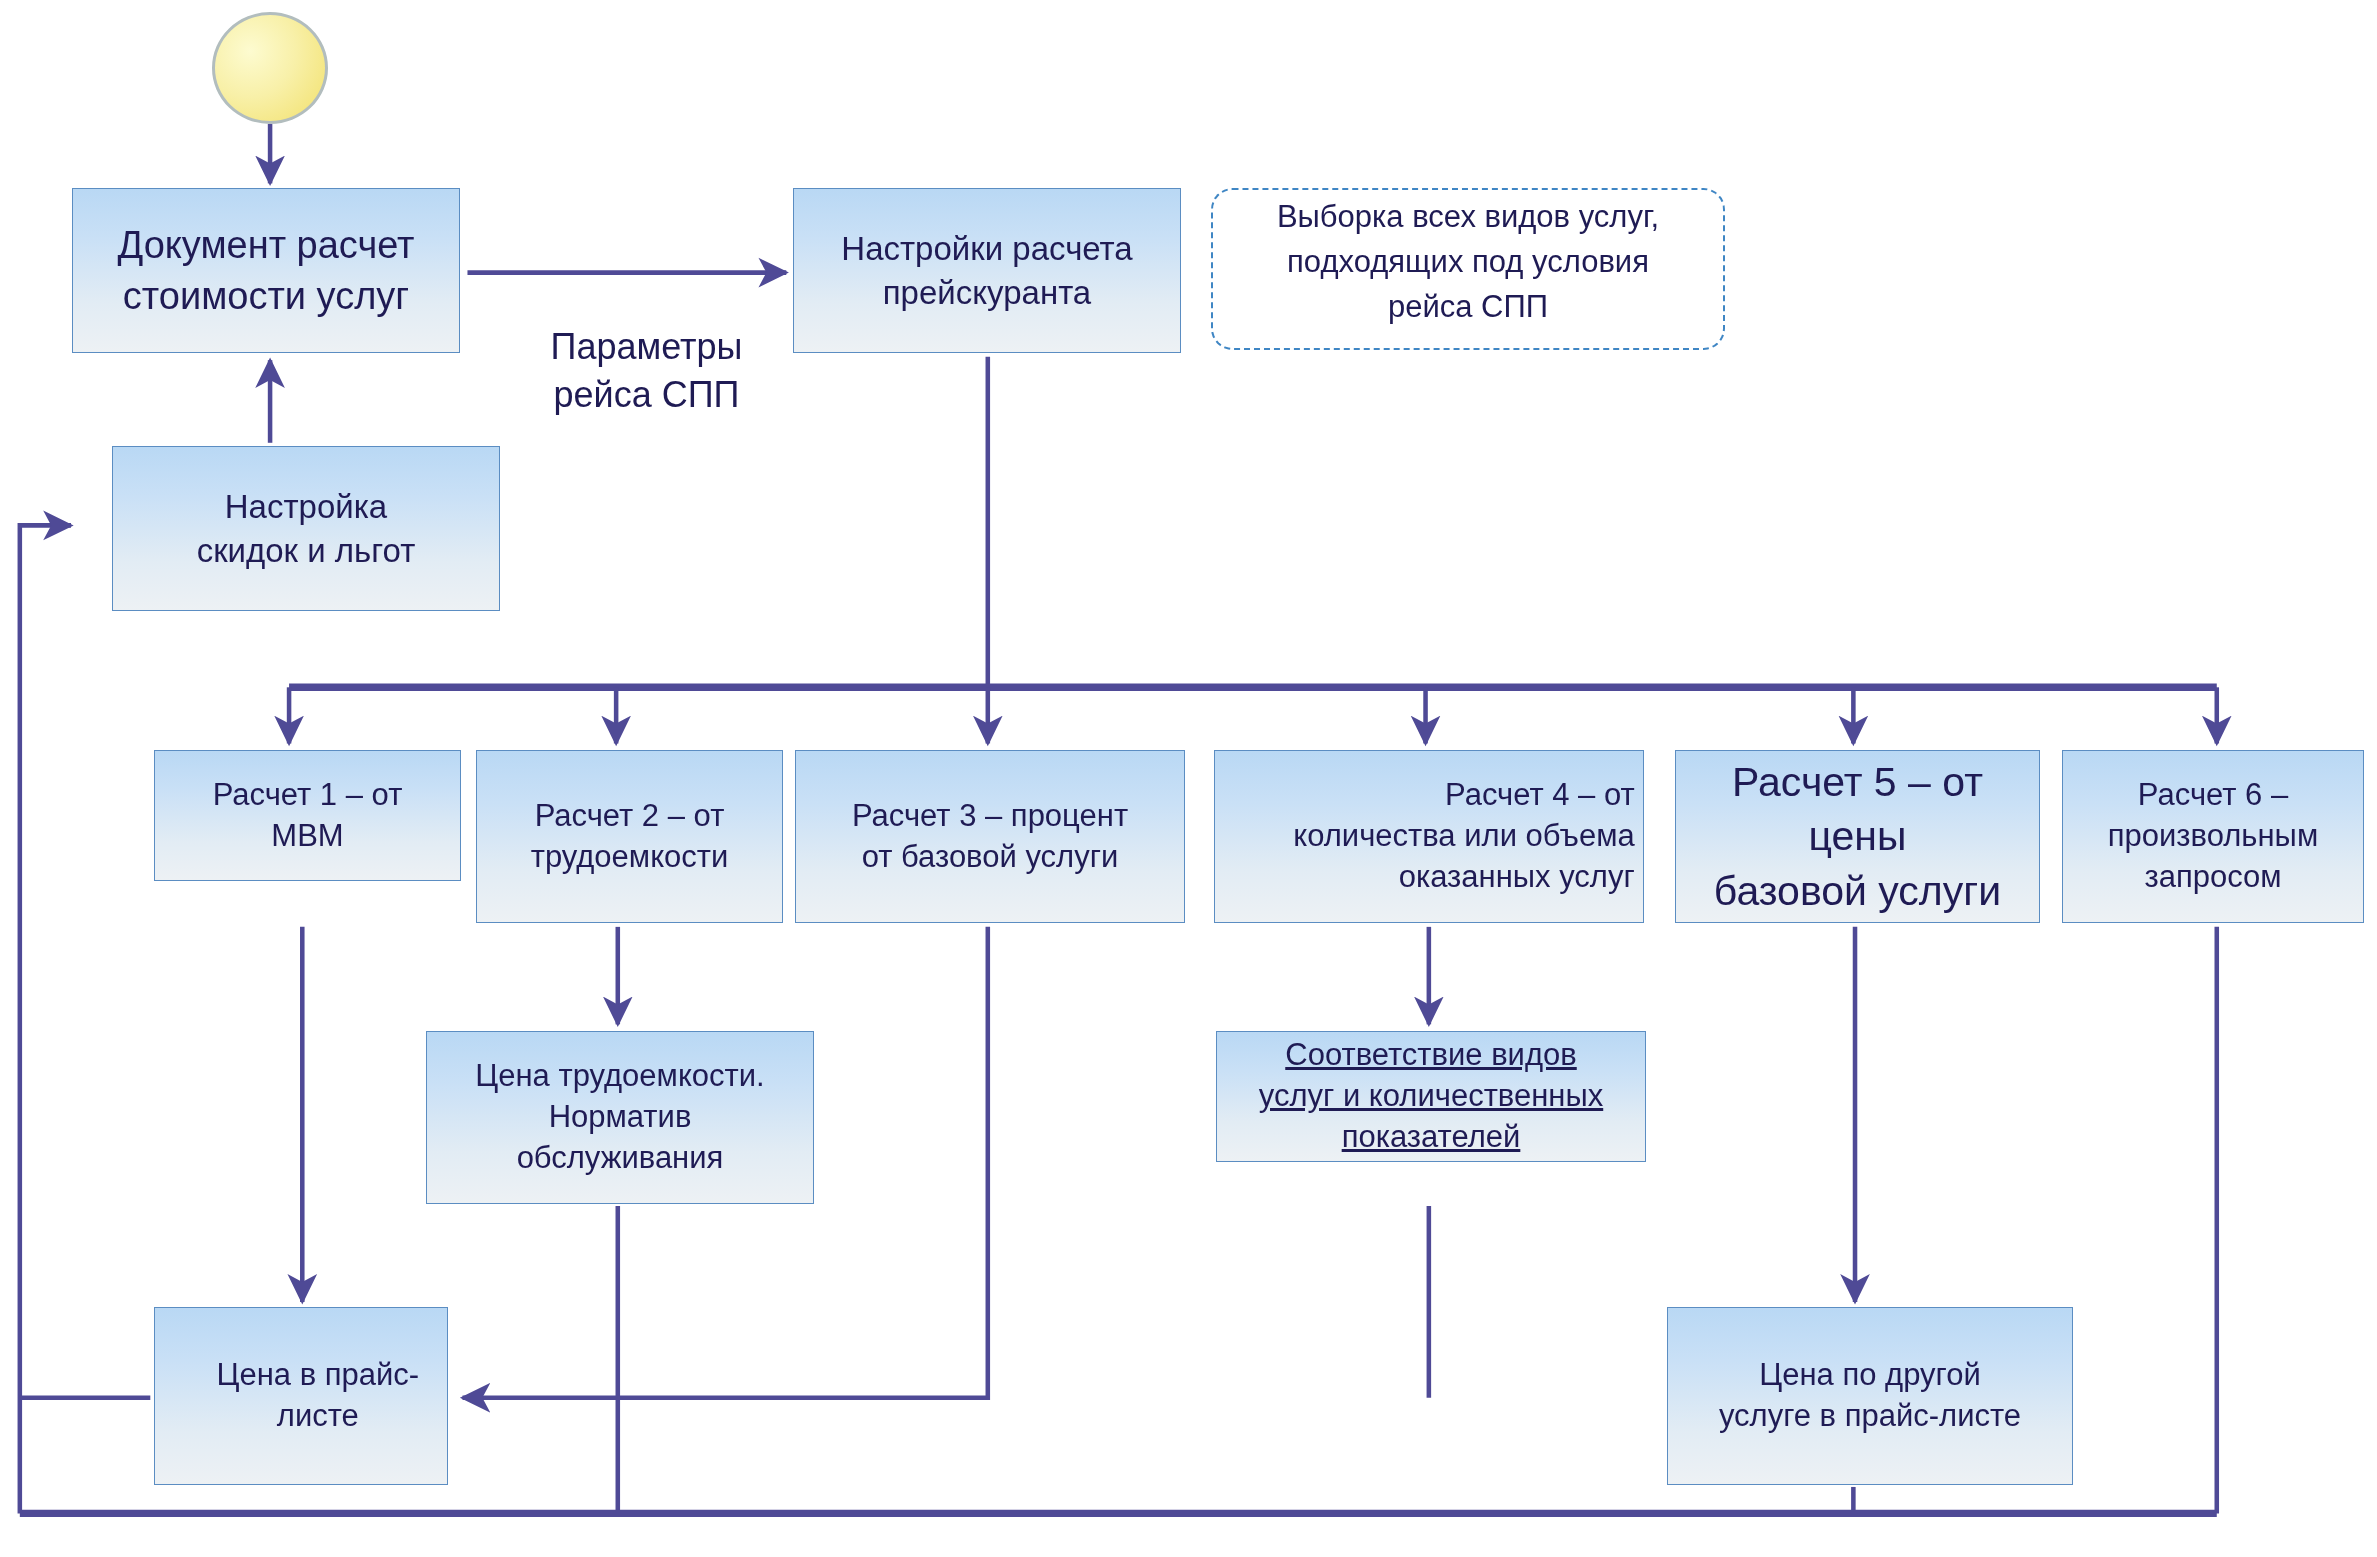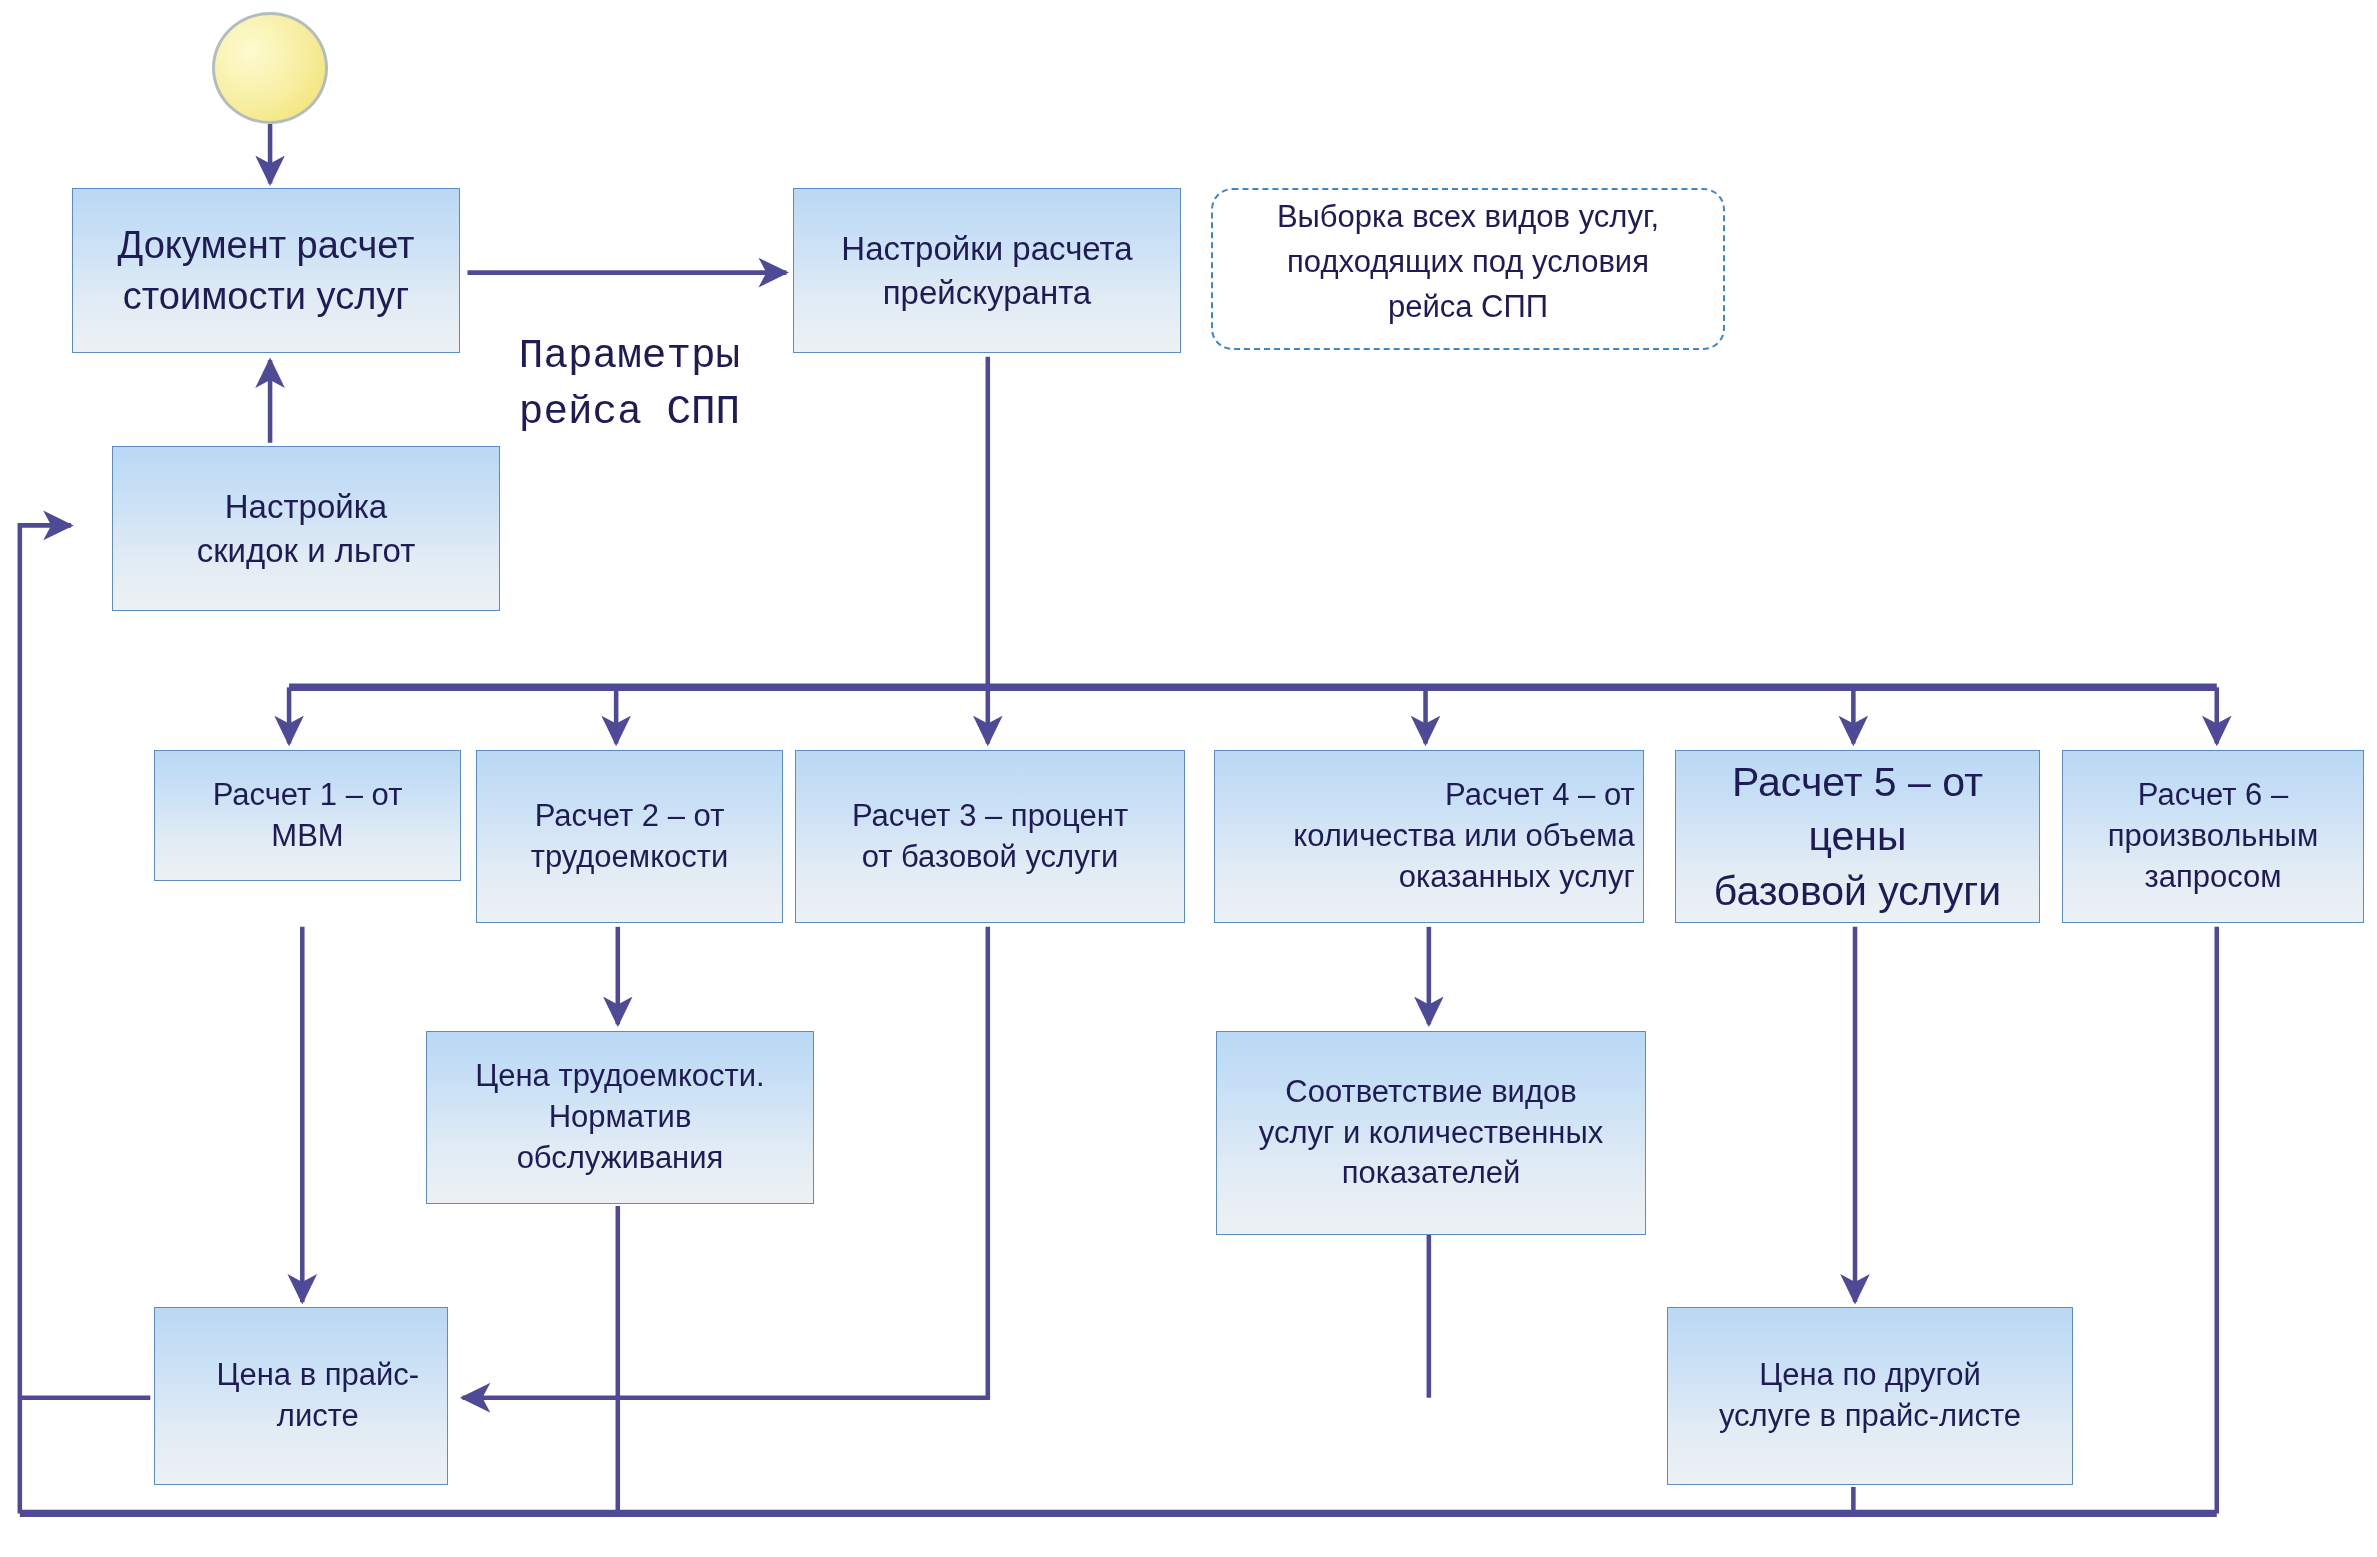--- a/index.html
+++ b/index.html
@@ -176,21 +176,21 @@
 произвольным
 запросом</span>
   </div>
 
   <div class="node" style="left:426px; top:1031px; width:388px; height:173px; font-size:31px;">
     <span class="node-label">Цена трудоемкости.
 Норматив
 обслуживания</span>
   </div>
 
-  <div class="node" style="left:1216px; top:1031px; width:430px; height:204px; font-size:31px;">
+  <div class="node" style="left:1216px; top:1031px; width:430px; height:131px; font-size:31px;text-decoration:underline;">
     <span class="node-label">Соответствие видов
 услуг и количественных
 показателей</span>
   </div>
 
   <div class="node" style="left:154px; top:1307px; width:294px; height:178px; font-size:31px;padding-left:42px;">
     <span class="node-label">Цена в прайс-
 листе</span>
   </div>
 
@@ -198,19 +198,19 @@
     <span class="node-label">Цена по другой
 услуге в прайс-листе</span>
   </div>
 
   <div class="note" style="left:1211px; top:188px; width:514px; height:162px; font-size:31px;">
     <span class="node-label">Выборка всех видов услуг,
 подходящих под условия
 рейса СПП</span>
   </div>
 
-  <div class="edge-label" style="left:514px; top:274px; width:231px; font-size:41px;font-family:Liberation Mono, monospace;">
+  <div class="edge-label" style="left:531px; top:274px; width:231px; font-size:36px;">
     <span>Параметры
 рейса СПП</span>
   </div>
 
 </div>
 
 
 </body></html>

